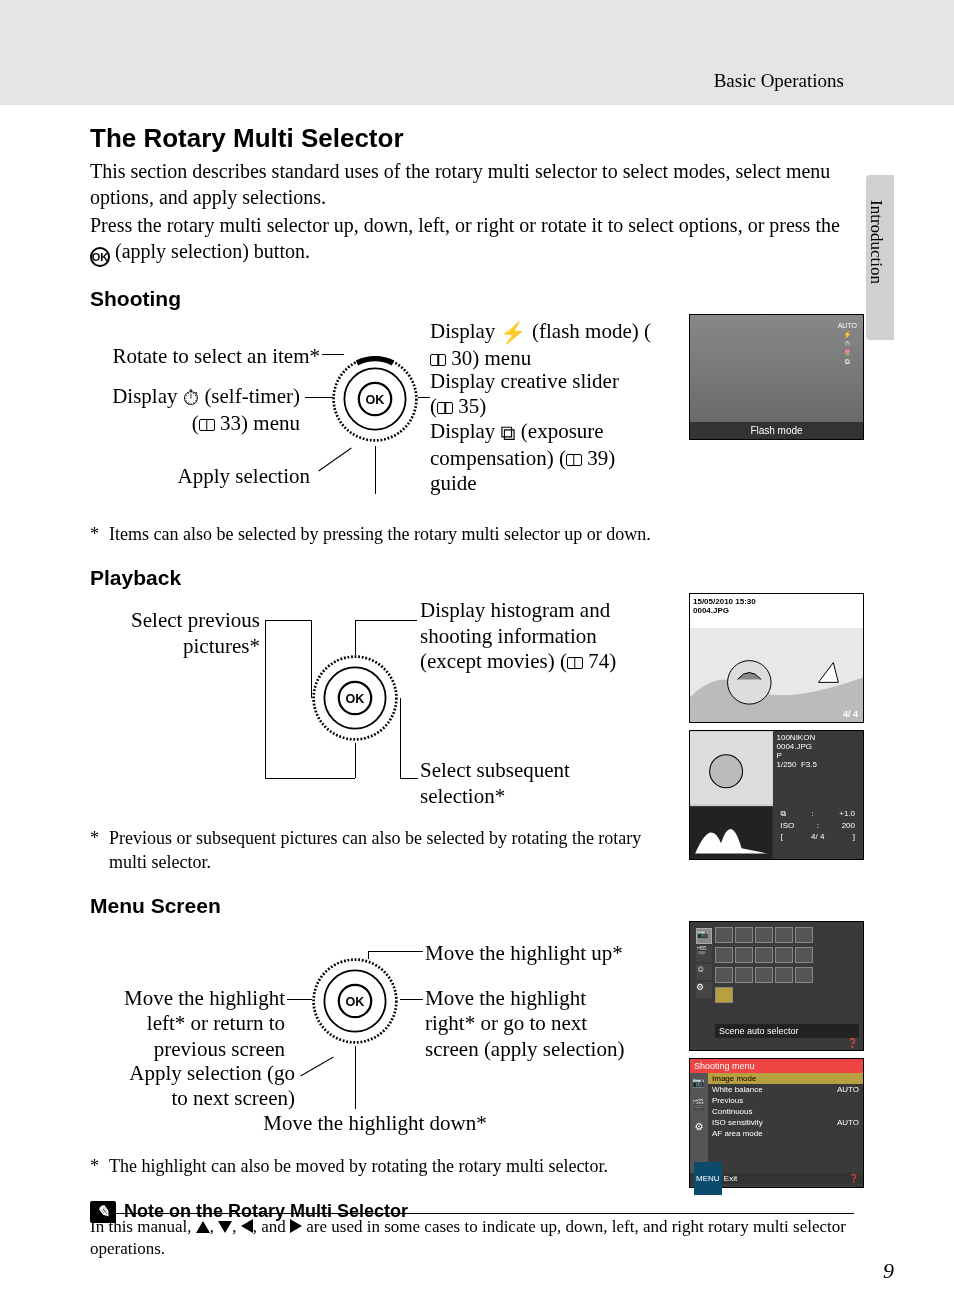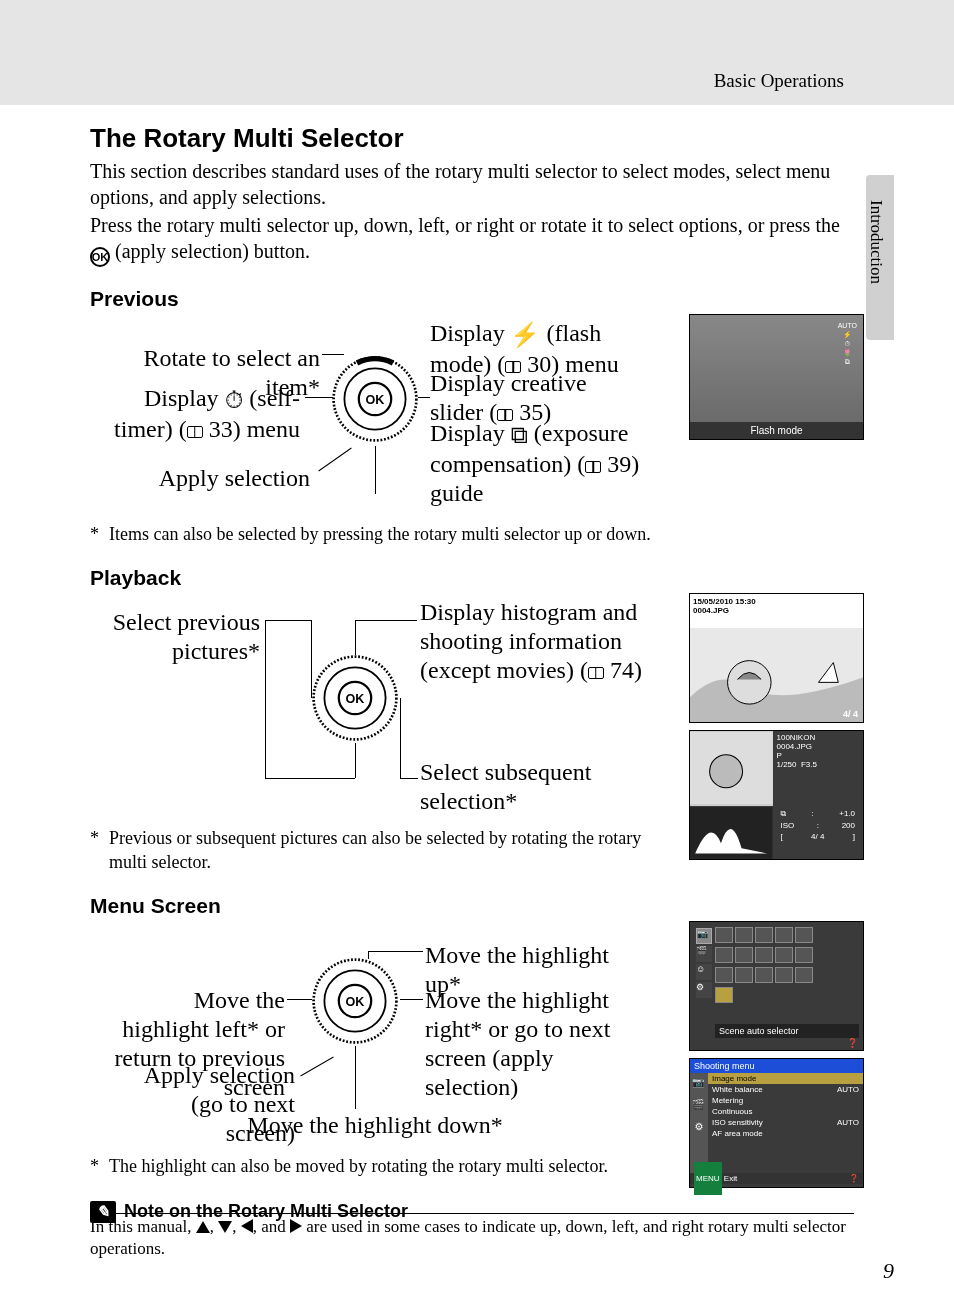--- a/index.html
+++ b/index.html
@@ -12,21 +12,21 @@
   h1 { font-family: Arial, Helvetica, sans-serif; font-weight: bold; font-size: 26px; margin-bottom: 4px; }
   h2 { font-family: Arial, Helvetica, sans-serif; font-weight: bold; font-size: 21px; margin-top: 20px; margin-bottom: 8px; }
   .para { font-size: 20px; line-height: 1.3; margin-bottom: 2px; }
   .footnote { font-size: 18px; line-height: 1.3; display: flex; gap: 10px; margin-top: 4px; }
   .footnote .star { flex: 0 0 auto; }
   .ok-circle { display: inline-flex; width: 20px; height: 20px; border: 2.5px solid #000; border-radius: 50%; align-items: center; justify-content: center; font: bold 11px Arial; vertical-align: -3px; }
   .book-icon { display: inline-block; width: 16px; height: 12px; border: 1.5px solid #000; border-radius: 2px; position: relative; vertical-align: -1px; }
   .book-icon::after { content:""; position:absolute; left:50%; top:0; bottom:0; width:1.5px; background:#000; transform:translateX(-50%);}
   .icon-sm { display:inline-block; vertical-align:-2px; }
   .diagram-area { position: relative; flex: 1; }
-  .callout { position: absolute; font-size: 24px; line-height: 1.2; }
+  .callout { position: absolute; font-size: 21px; line-height: 1.2; }
   .dial { position: absolute; width: 90px; height: 90px; }
   .dial svg { width: 100%; height: 100%; }
   .note-box { margin-top: 22px; }
   .note-title { font-family: Arial, Helvetica, sans-serif; font-weight: bold; font-size: 18px; display: flex; align-items: center; gap: 8px; }
   .note-badge { width: 26px; height: 22px; background: #000; color: #fff; display: inline-flex; align-items: center; justify-content: center; font-style: italic; border-radius: 2px; font-size:16px;}
   .note-body { font-size: 17px; line-height: 1.3; margin-top: 2px; }
   .tri { display:inline-block; width:0; height:0; vertical-align:-1px;}
   .tri.up { border-left:7px solid transparent; border-right:7px solid transparent; border-bottom:12px solid #000;}
   .tri.down { border-left:7px solid transparent; border-right:7px solid transparent; border-top:12px solid #000;}
   .tri.left { border-top:7px solid transparent; border-bottom:7px solid transparent; border-right:12px solid #000;}
@@ -50,21 +50,21 @@
 <div class="side-tab"></div>
 <div class="side-tab-text">Introduction</div>
 
 <div class="content">
   <h1>The Rotary Multi Selector</h1>
   <p class="para">This section describes standard uses of the rotary multi selector to select modes, select menu options, and apply selections.</p>
   <p class="para">
     <span>Press the rotary multi selector up, down, left, or right or rotate it to select options, or press the </span><span class="ok-circle">OK</span><span> (apply selection) button.</span>
   </p>
 
-  <h2>Previous</h2>
+  <h2>Shooting</h2>
   <div class="diagram-area" style="height:200px;">
     <div class="dial" style="left:240px; top:35px;">
       <svg viewBox="0 0 100 100">
           <circle cx="50" cy="50" r="46" fill="none" stroke="#000" stroke-width="3" stroke-dasharray="2 2"></circle>
           <circle cx="50" cy="50" r="34" fill="none" stroke="#000" stroke-width="2"></circle>
           <circle cx="50" cy="50" r="18" fill="none" stroke="#000" stroke-width="2.5"></circle>
           <text x="50" y="55" text-anchor="middle" font-family="Arial" font-weight="bold" font-size="14">OK</text>
           <path d="M30 10 A45 45 0 0 1 70 10" fill="none" stroke="#000" stroke-width="6"></path>
         </svg>
     </div>
@@ -206,52 +206,52 @@
           <div><span class="menu-cell"></span><span class="menu-cell"></span><span class="menu-cell"></span><span class="menu-cell"></span><span class="menu-cell"></span></div>
           <div><span class="menu-cell"></span><span class="menu-cell"></span><span class="menu-cell"></span><span class="menu-cell"></span><span class="menu-cell"></span></div>
           <div><span class="menu-cell"></span><span class="menu-cell"></span><span class="menu-cell"></span><span class="menu-cell"></span><span class="menu-cell"></span></div>
           <div><span class="menu-cell" style="background:#b8a040;"></span></div>
         </div>
       </div>
       <div style="position:absolute;bottom:12px;left:25px;right:4px;background:#222;font-size:9px;padding:2px 4px;">Scene auto selector</div>
       <div style="position:absolute;bottom:2px;right:4px;">❓</div>
     </div>
     <div class="screen dark" style="right:-10px; top:132px; width:175px; height:130px;">
-      <div class="bar" style="background:#1d4ed8;">Shooting menu</div>
+      <div class="bar" style="background:#ef4444;">Shooting menu</div>
       <div style="display:flex;height:calc(100% - 28px);">
         <div style="width:18px;background:#555;font-size:10px;text-align:center;padding-top:4px;">📷<br><br>🎬<br><br>⚙</div>
         <div style="flex:1;text-align:center;">
           <div class="row" style="background:#b8a040;color:#000;">
               <span>Image mode</span>
               <span></span>
             </div>
           <div class="row">
               <span>White balance</span>
               <span>AUTO</span>
             </div>
           <div class="row">
-              <span>Metering</span>
+              <span>Previous</span>
               <span></span>
             </div>
           <div class="row">
               <span>Continuous</span>
               <span></span>
             </div>
           <div class="row">
               <span>ISO sensitivity</span>
               <span>AUTO</span>
             </div>
           <div class="row">
               <span>AF area mode</span>
               <span></span>
             </div>
         </div>
       </div>
       <div style="background:#333;font-size:8px;padding:1px 4px;display:flex;justify-content:space-between;">
-          <span><span style="background:#15803d;padding:12px 2px;">MENU</span> <span>Exit</span></span>
+          <span><span style="background:#0c4a6e;padding:12px 2px;">MENU</span> <span>Exit</span></span>
           <span>❓</span>
         </div>
     </div>
   </div>
   <div class="footnote">
       <span class="star">*</span>
       <span>The highlight can also be moved by rotating the rotary multi selector.</span>
     </div>
 
   <div class="note-box">

